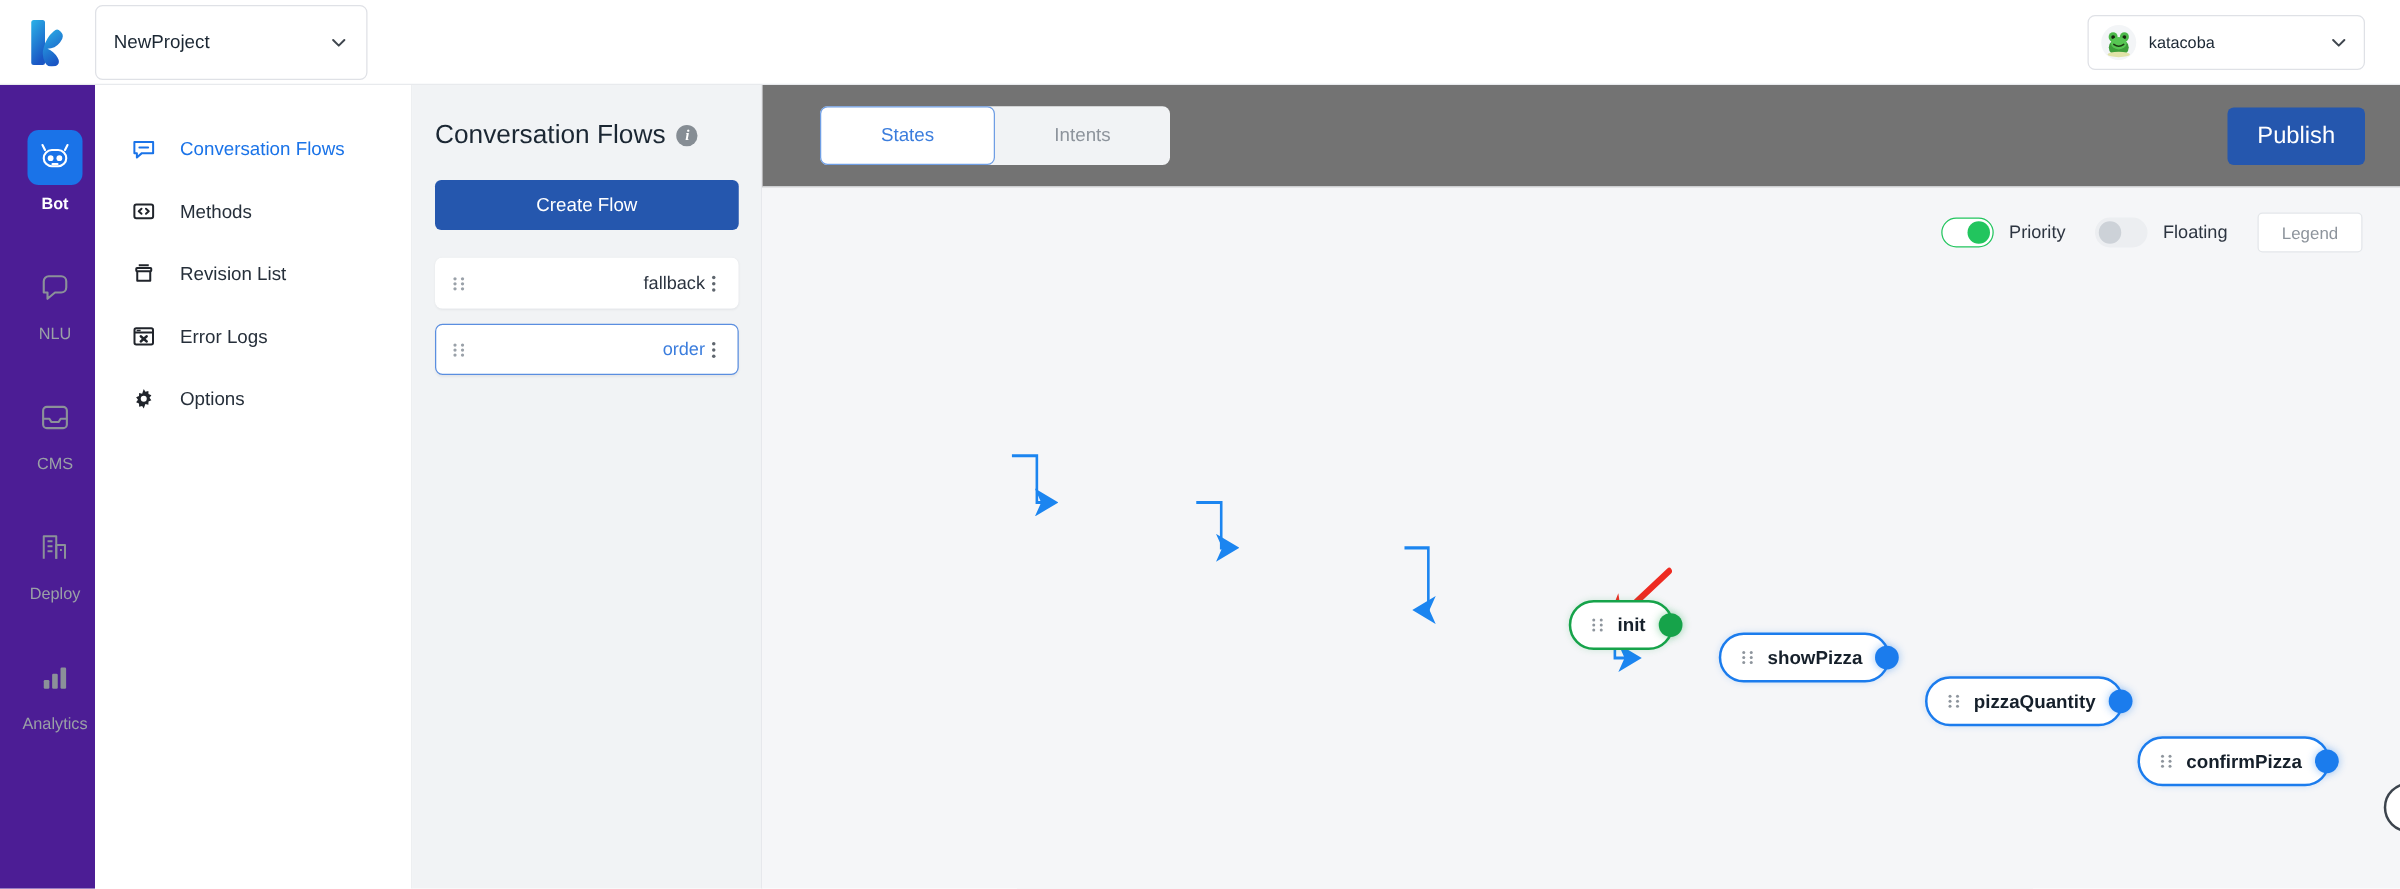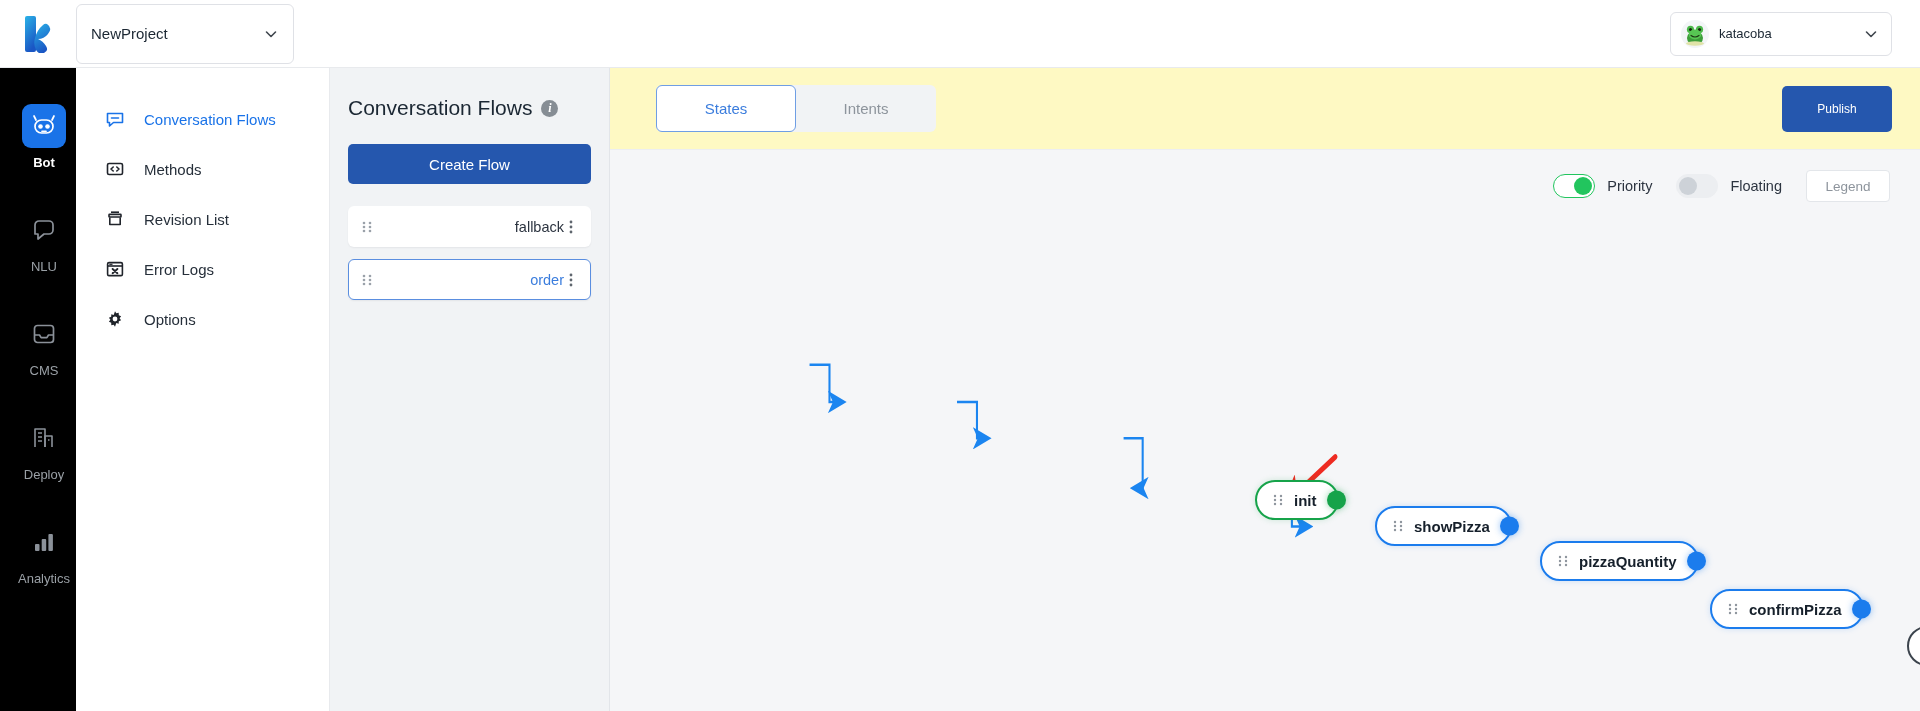--- a/index.html
+++ b/index.html
@@ -53,21 +53,21 @@
   }
   .user-name { flex: 1; }
   .user-select .chev { color: #40474f; display: flex; }
 
   
   .body { flex: 1; display: flex; min-height: 0; }
 
   
   .rail {
     width: 76px; flex: 0 0 76px;
-    background: #000000;
+    background: #4c1d95;
     display: flex; flex-direction: column;
     align-items: center;
     padding-top: 26px;
     padding-left: 12px;
   }
   .rail-item {
     width: 76px; padding: 10px 0 6px;
     display: flex; flex-direction: column; align-items: center;
     cursor: pointer; margin-bottom: 22px;
   }
@@ -138,21 +138,21 @@
   .flow-row.selected { border-color: #5a8ee0; }
   .flow-row.selected .flow-name { color: #3b7ddd; }
   .grip { width: 10px; height: 14px; margin-right: 12px; flex: 0 0 10px; }
   .flow-name { flex: 1; font-size: 14.5px; color: #2c3440; }
   .kebab { width: 14px; height: 16px; flex: 0 0 14px; cursor: pointer; }
 
   
   .canvas-area { flex: 1; display: flex; flex-direction: column; min-width: 0; background: #ffffff; }
   .canvas-header {
     height: 82px; flex: 0 0 82px;
-    background: #fef9c3;
+    background: #737373;
     display: flex; align-items: center;
     padding: 0 28px 0 46px;
     border-bottom: 1px solid #eceef1;
   }
   .tabs { display: flex; background: #f1f3f5; border-radius: 6px; }
   .tab {
     width: 140px; height: 47px;
     display: flex; align-items: center; justify-content: center;
     font-size: 15px; color: #8d949c;
     border-radius: 6px; cursor: pointer;
@@ -160,21 +160,21 @@
   }
   .tab.active {
     background: #ffffff; color: #3b7ddd;
     border-color: #6f9ee4;
   }
   .canvas-header-spacer { flex: 1; }
   .publish-btn {
     width: 110px; height: 46px;
     background: #2557ae; color: #ffffff;
     border: none; border-radius: 5px;
-    font-size: 12px; font-family: inherit; cursor: pointer; margin-left: 40px;
+    font-size: 19px; font-family: inherit; cursor: pointer; margin-left: 40px;
   }
 
   .canvas {
     flex: 1; position: relative;
     background: #f5f6f8;
     overflow: hidden;
   }
   .canvas-toolbar {
     position: absolute; top: 20px; right: 30px;
     display: flex; align-items: center; gap: 2px;

